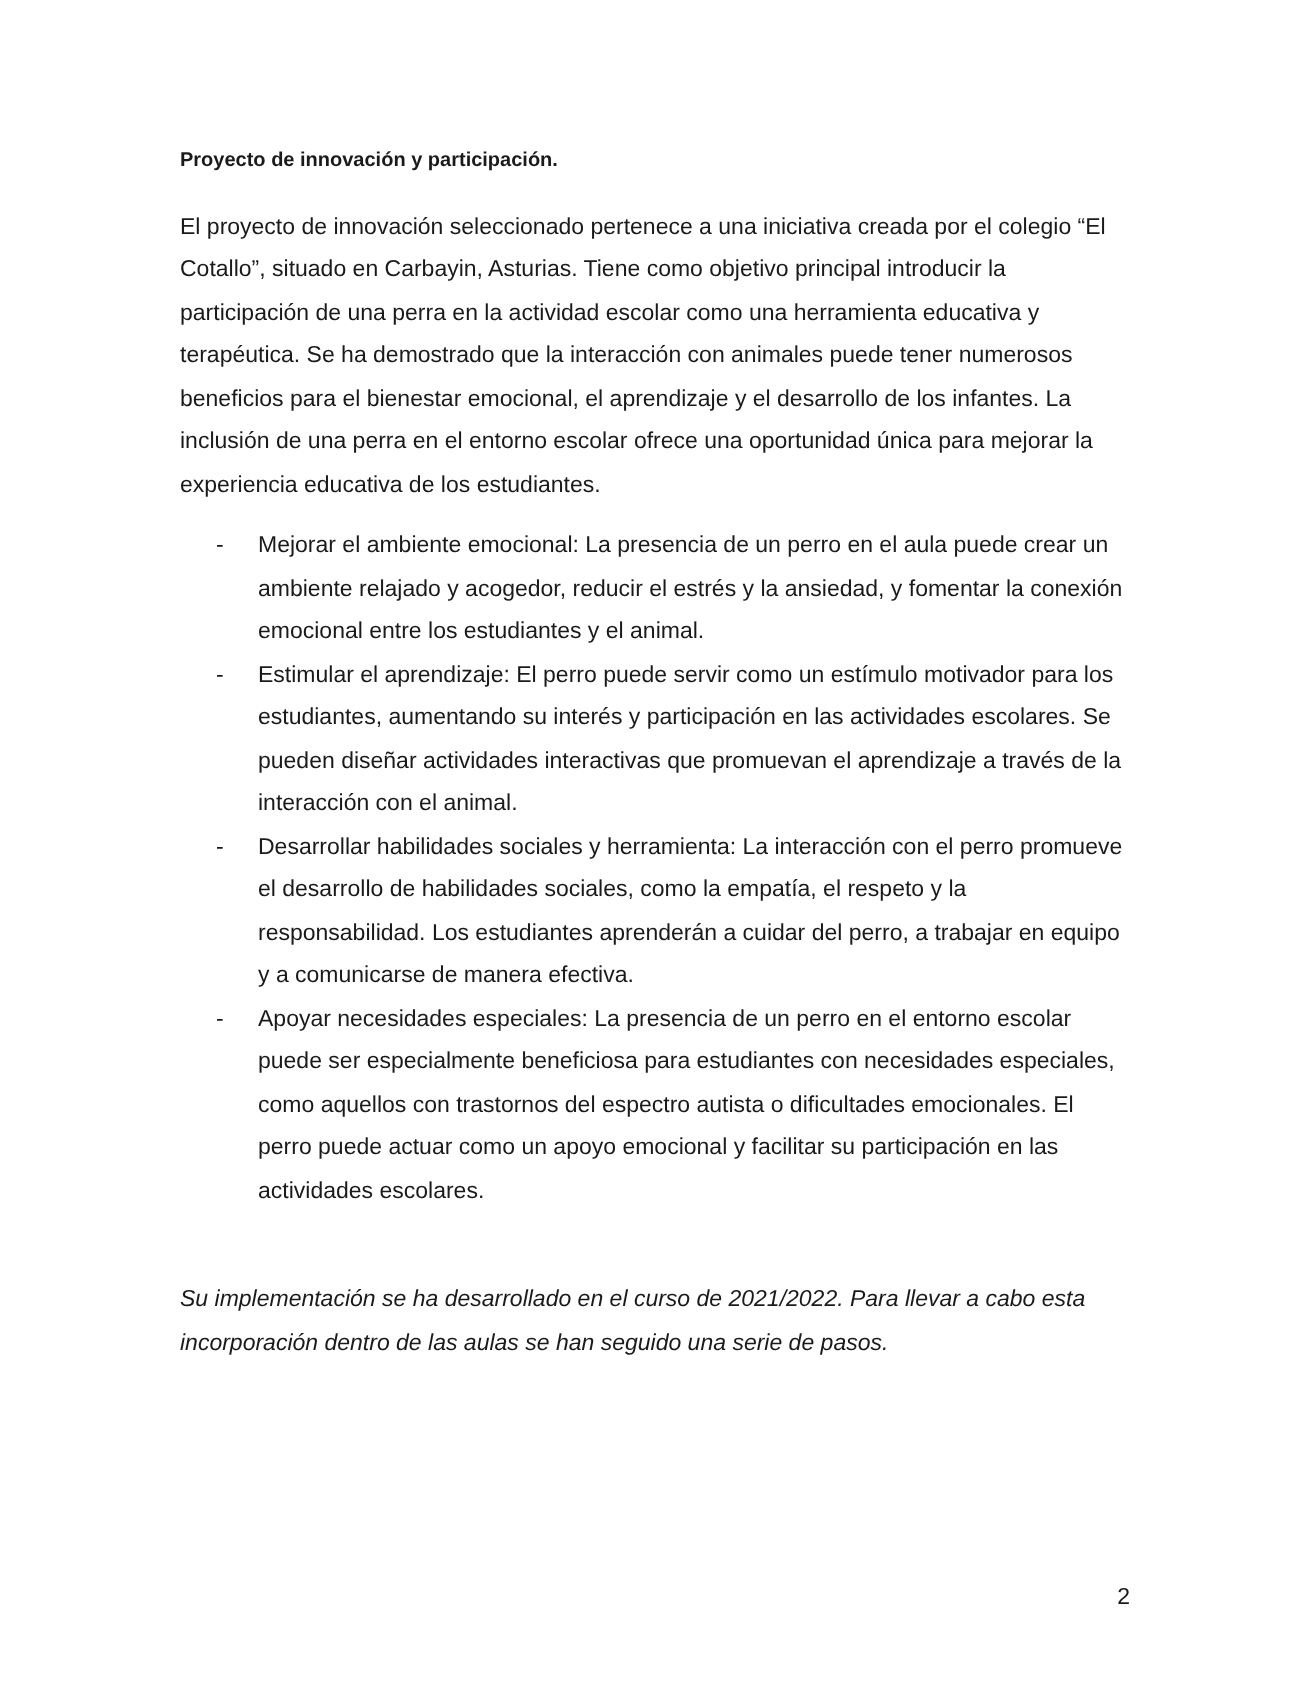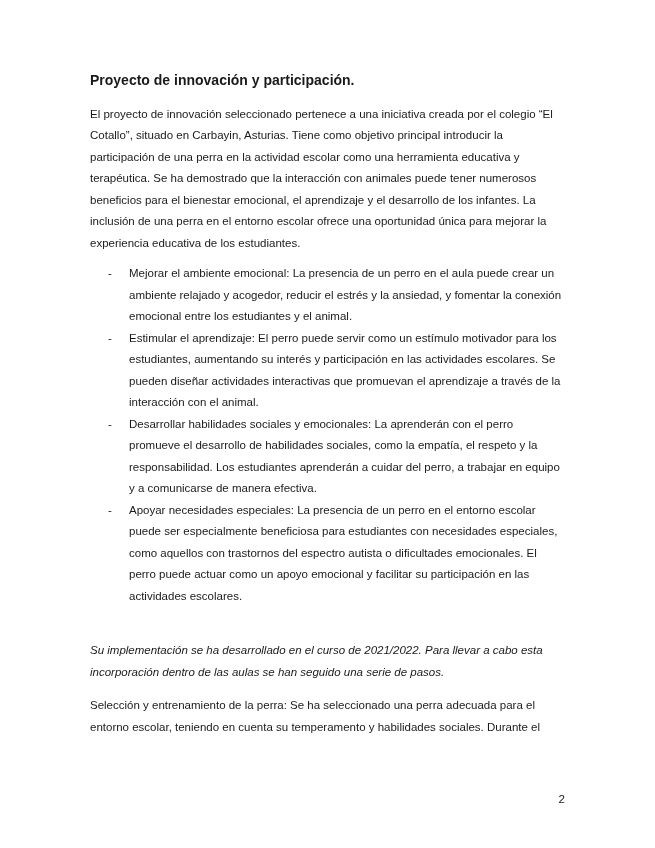--- a/index.html
+++ b/index.html
@@ -15,21 +15,21 @@
     box-sizing: border-box;
     padding: 70px 90px 0 90px;
     font-family: "Liberation Sans", "DejaVu Sans", sans-serif;
     font-size: 11.5px;
     line-height: 21.5px;
     color: #1a1a1a;
     overflow: hidden;
   }
   .doc-title,
   .doc-subtitle {
-    font-size: 14px;
+    font-size: 10px;
     font-weight: bold;
     margin: 0 0 9px 0;
     line-height: 21.5px;
   }
   .para {
     margin: 12px 0 9px 0;
   }
   .objectives-heading {
     margin: 0 0 7px 0;
   }
@@ -76,27 +76,26 @@
     <li>
       <span class="dash">-</span>
       <span class="li-text">Mejorar el ambiente emocional: La presencia de un perro en el aula puede crear un ambiente relajado y acogedor, reducir el estrés y la ansiedad, y fomentar la conexión emocional entre los estudiantes y el animal.</span>
     </li>
     <li>
       <span class="dash">-</span>
       <span class="li-text">Estimular el aprendizaje: El perro puede servir como un estímulo motivador para los estudiantes, aumentando su interés y participación en las actividades escolares. Se pueden diseñar actividades interactivas que promuevan el aprendizaje a través de la interacción con el animal.</span>
     </li>
     <li>
       <span class="dash">-</span>
-      <span class="li-text">Desarrollar habilidades sociales y emocionales: La aprenderán con el perro promueve el desarrollo de habilidades sociales, como la empatía, el respeto y la responsabilidad. Los estudiantes aprenderán a cuidar del perro, a trabajar en equipo y a comunicarse de manera efectiva.</span>
+      <span class="li-text">Desarrollar habilidades sociales y herramienta: La interacción con el perro promueve el desarrollo de habilidades sociales, como la empatía, el respeto y la responsabilidad. Los estudiantes aprenderán a cuidar del perro, a trabajar en equipo y a comunicarse de manera efectiva.</span>
     </li>
     <li>
       <span class="dash">-</span>
       <span class="li-text">Apoyar necesidades especiales: La presencia de un perro en el entorno escolar puede ser especialmente beneficiosa para estudiantes con necesidades especiales, como aquellos con trastornos del espectro autista o dificultades emocionales. El perro puede actuar como un apoyo emocional y facilitar su participación en las actividades escolares.</span>
     </li>
   </ul>
 
   <p class="para para-implementation">Su implementación se ha desarrollado en el curso de 2021/2022. Para llevar a cabo esta incorporación dentro de las aulas se han seguido una serie de pasos.</p>
 
-  <p class="para">Selección y entrenamiento de la perra: Se ha seleccionado una perra adecuada para el entorno escolar, teniendo en cuenta su temperamento y habilidades sociales. Durante el</p>
 
   <div class="page-number">2</div>
 
 </div>
 
 </body></html>

